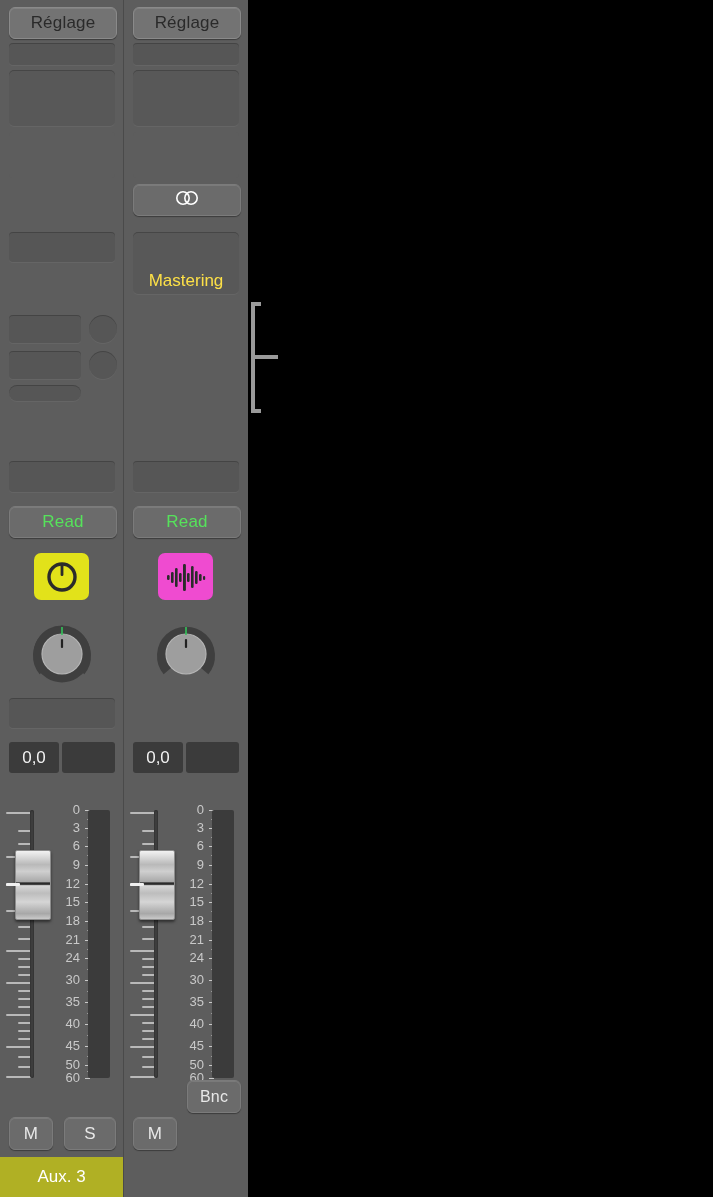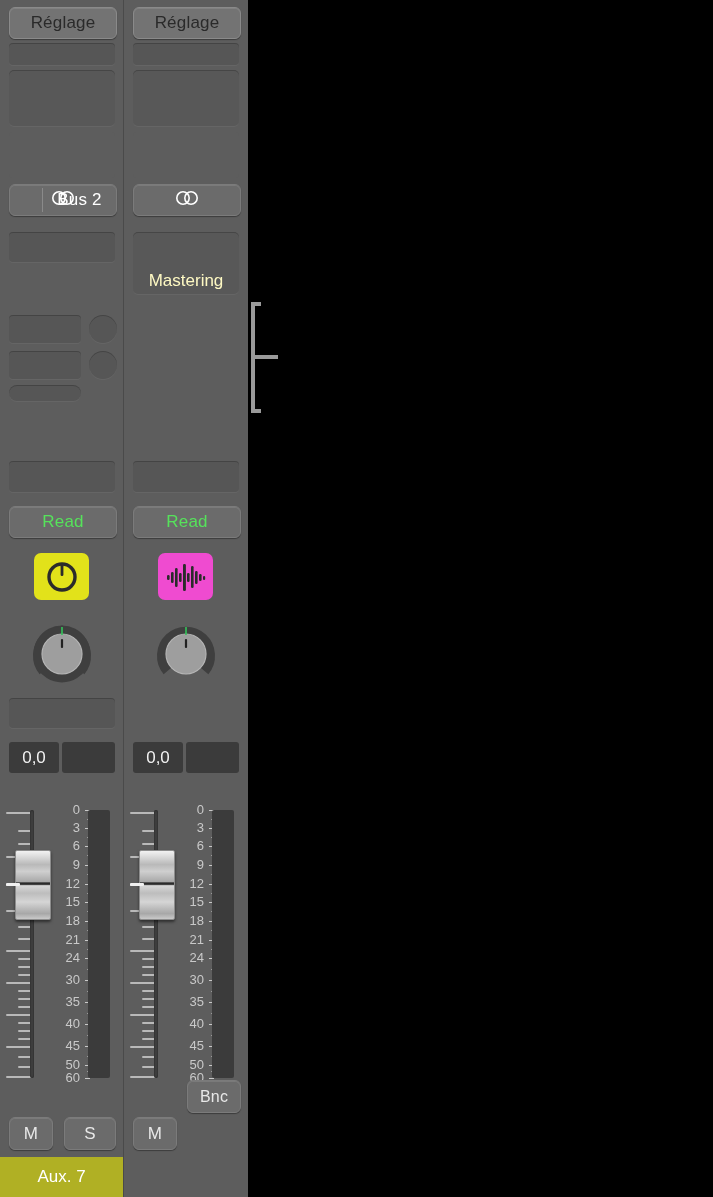--- a/index.html
+++ b/index.html
@@ -84,30 +84,20 @@
     <div class="strip">
 
       <div class="btn setting" style="left:9px;top:7px;width:106px;height:30px;">Réglage</div>
 
       <div class="slot" style="left:9px;top:43px;width:106px;height:22px;"></div>
 
       <div class="slot big" style="left:9px;top:70px;width:106px;height:56px;"></div>
 
       <div class="slot" style="left:9px;top:132px;width:106px;height:46px;background:#5d5d5d;box-shadow:none;"></div>
 
-      <div class="btn io" style="left:9px;top:184px;width:106px;height:30px;">
-        <span class="stereo-ico">
-          <svg width="26" height="16" viewBox="0 0 26 16">
-            <circle cx="9" cy="8" r="6.2" fill="none" stroke="#ffffff" stroke-width="1.6"></circle>
-            <circle cx="17" cy="8" r="6.2" fill="none" stroke="#ffffff" stroke-width="1.6"></circle>
-          </svg>
-        </span>
-        <span class="div" style="left:32px;"></span>
-        <span style="position:absolute;left:33px;right:0;text-align:center;color:#ffffff;font-size:17px;">Bus 2</span>
-      </div>
 
       <div class="slot" style="left:9px;top:232px;width:106px;height:30px;"></div>
 
       <div class="slot" style="left:9px;top:315px;width:72px;height:28px;"></div>
       <div class="slot" style="left:89px;top:315px;width:28px;height:28px;border-radius:50%;"></div>
 
       <div class="slot" style="left:9px;top:351px;width:72px;height:28px;"></div>
       <div class="slot" style="left:89px;top:351px;width:28px;height:28px;border-radius:50%;"></div>
 
       <div class="slot" style="left:9px;top:385px;width:72px;height:16px;border-radius:8px;"></div>
@@ -223,21 +213,21 @@
             <div class="tkm" style="top:271px;"></div>
         </div>
 
         <div class="meter" style="left:88px;top:10px;width:22px;height:268px;"></div>
       </div>
 
       <div class="btn" style="left:9px;top:1117px;width:42px;height:31px;">M</div>
       <div class="btn" style="left:64px;top:1117px;width:50px;height:31px;">S</div>
 
       <div class="namebar" style="background:#b0b024;">
-        <span>Aux. 7</span>
+        <span>Aux. 3</span>
       </div>
     </div>
 
     <div class="strip">
 
       <div class="btn setting" style="left:9px;top:7px;width:106px;height:30px;">Réglage</div>
 
       <div class="slot" style="left:9px;top:43px;width:106px;height:22px;"></div>
 
       <div class="slot big" style="left:9px;top:70px;width:106px;height:56px;"></div>
@@ -248,21 +238,21 @@
         <span class="stereo-ico">
           <svg width="26" height="16" viewBox="0 0 26 16">
             <circle cx="9" cy="8" r="6.2" fill="none" stroke="#ffffff" stroke-width="1.6"></circle>
             <circle cx="17" cy="8" r="6.2" fill="none" stroke="#ffffff" stroke-width="1.6"></circle>
           </svg>
         </span>
       </div>
 
       <div class="slot big" style="left:9px;top:232px;width:106px;height:62px;">
         <span style="position:absolute;left:0;right:0;bottom:3px;text-align:center;
-                     color:#fef9c3;font-size:17px;">Mastering</span>
+                     color:#fde047;font-size:17px;">Mastering</span>
       </div>
 
       <div class="slot" style="left:9px;top:461px;width:106px;height:31px;"></div>
 
       <div class="btn green" style="left:9px;top:506px;width:106px;height:30px;">Read</div>
 
       <div class="plugico" style="left:159px;top:553px;width:55px;height:47px;background:#ef4bd0;left:34px;">
         <svg width="40" height="28" viewBox="0 0 40 28">
           <g fill="#2b2b2b">
             <rect x="1" y="12" width="2.6" height="5" rx="1.2"></rect>

